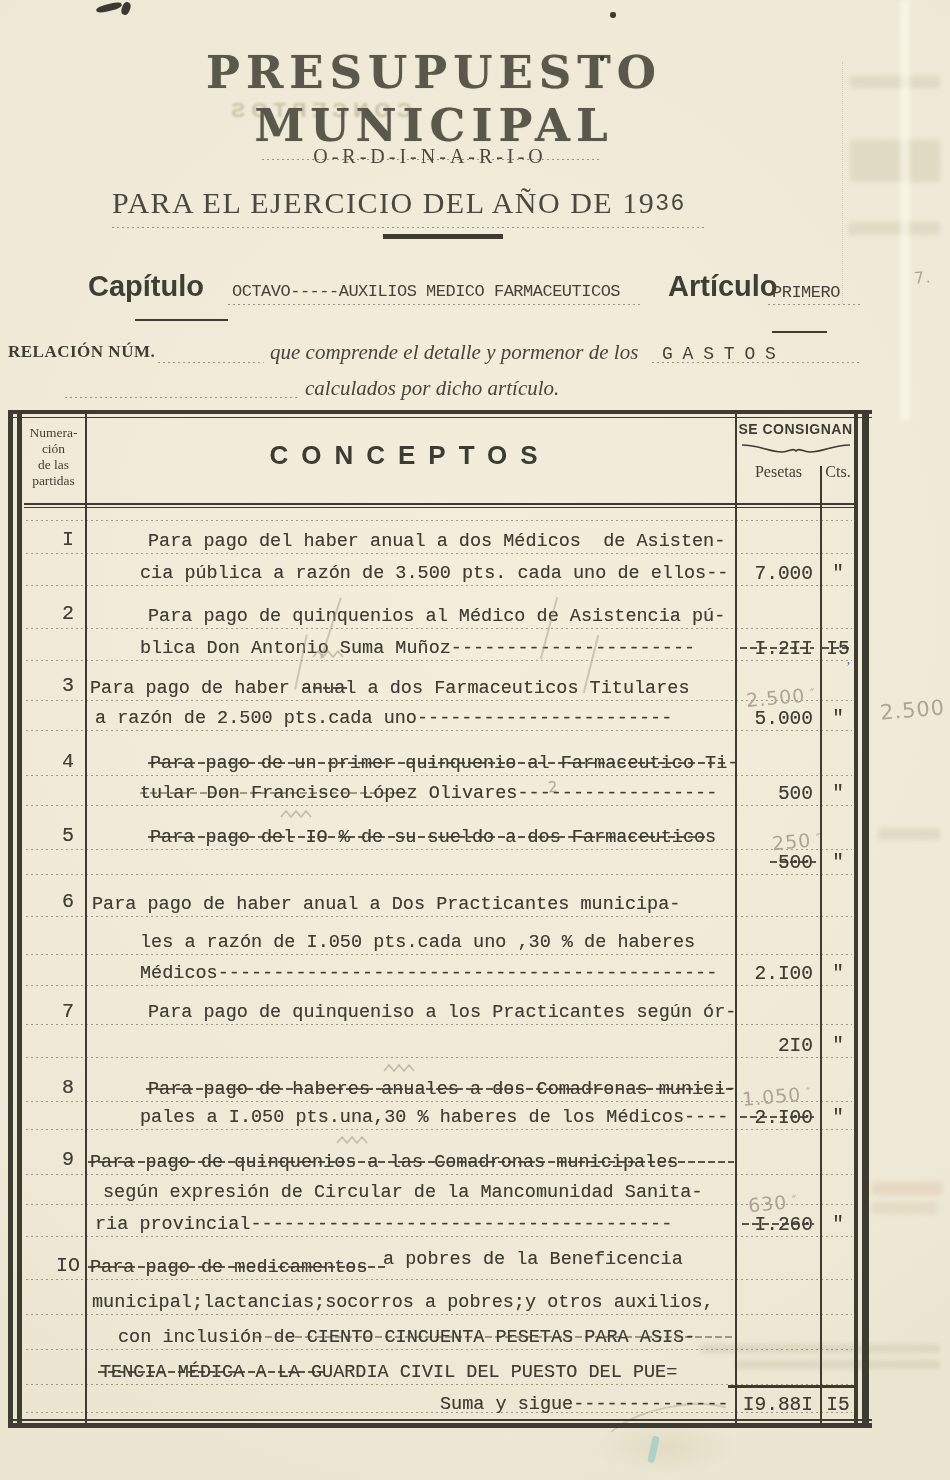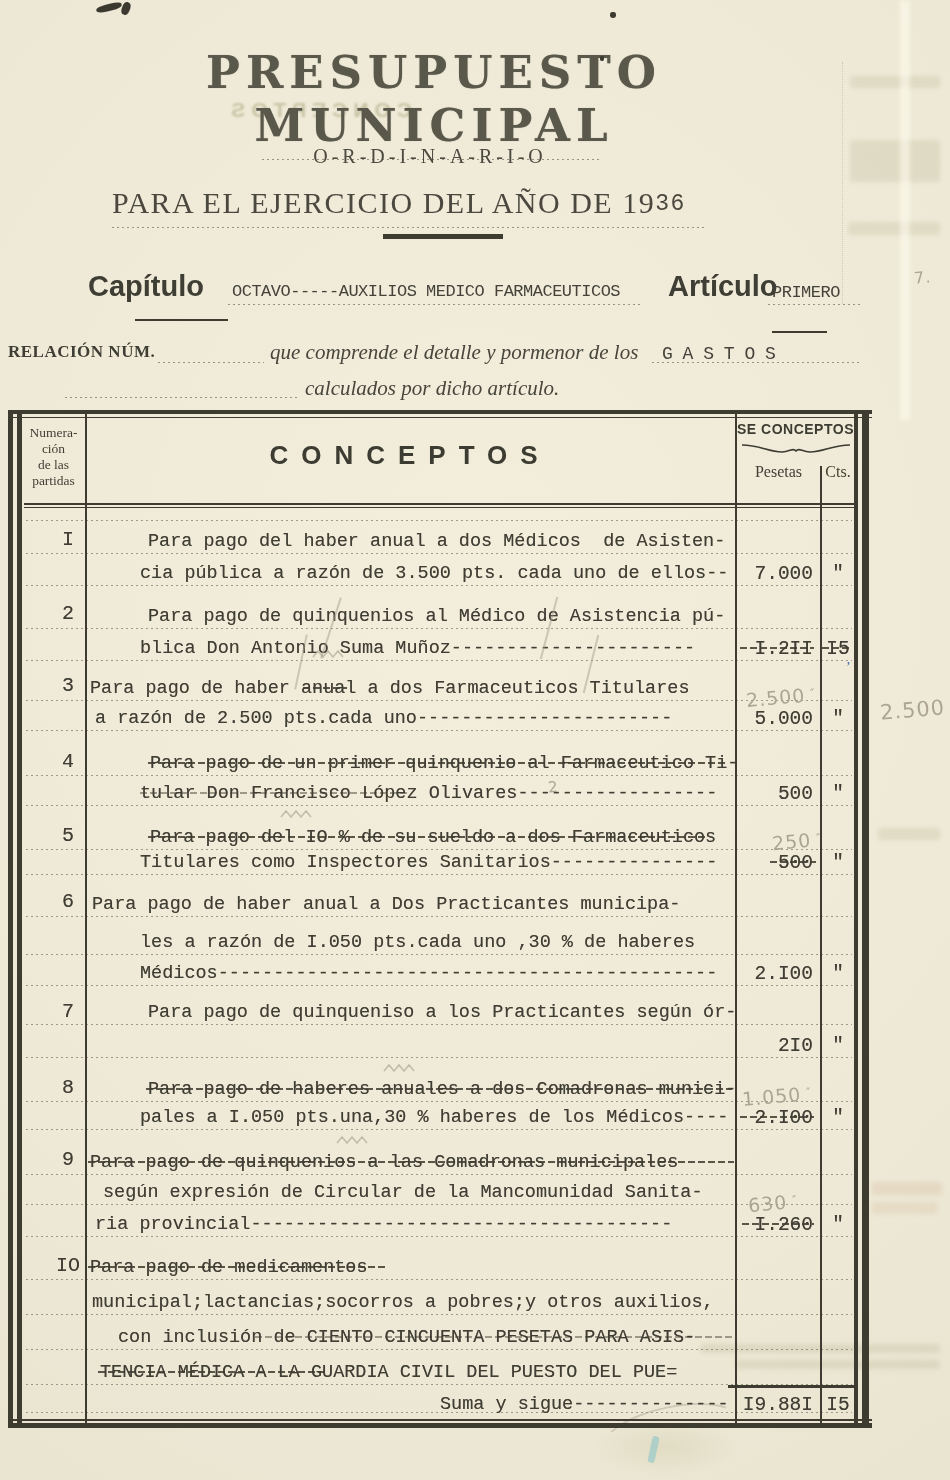--- a/index.html
+++ b/index.html
@@ -116,21 +116,21 @@
   <div class="bar" style="left:24px;top:507px;width:830px;height:1px;"></div>
   <div class="bar" style="left:728px;top:1385px;width:128px;height:3px;"></div>
 
   <div class="col-small">
     <div>Numera-</div>
     <div>ción</div>
     <div>de las</div>
     <div>partidas</div>
   </div>
   <div class="conceptos">CONCEPTOS</div>
-  <div class="se-consignan">SE CONCEPTOS</div>
+  <div class="se-consignan">SE CONSIGNAN</div>
   <svg class="abs" style="left:740px;top:442px;z-index:2;" width="112" height="14" viewBox="0 0 112 14">
     <path d="M2,3 C20,3 28,10 42,10 C50,10 53,5 56,9 C59,5 62,10 70,10 C84,10 92,3 110,3" fill="none" stroke="#3d3c32" stroke-width="1.6"></path>
   </svg>
   <div class="ph" style="left:737px;top:463px;width:83px;">Pesetas</div>
   <div class="ph" style="left:820px;top:463px;width:36px;">Cts.</div>
 
   <div class="tw num" style="top:528px;">I</div>
   <div class="tw num" style="top:602px;">2</div>
   <div class="tw num" style="top:674px;">3</div>
   <div class="tw num" style="top:750px;">4</div>
@@ -143,31 +143,31 @@
 
   <div class="tw" style="left:148px;top:531px;">Para pago del haber anual a dos Médicos  de Asisten-</div>
   <div class="tw" style="left:140px;top:563px;">cia pública a razón de 3.500 pts. cada uno de ellos--</div>
   <div class="tw" style="left:148px;top:606px;">Para pago de quinquenios al Médico de Asistencia pú-</div>
   <div class="tw" style="left:140px;top:638px;">blica Don Antonio Suma Muñoz----------------------</div>
   <div class="tw" style="left:90px;top:678px;">Para pago de haber anual a dos Farmaceuticos Titulares</div>
   <div class="tw" style="left:95px;top:708px;">a razón de 2.500 pts.cada uno-----------------------</div>
   <div class="tw" style="left:150px;top:753px;">Para pago de un primer quinquenio al Farmaceutico Ti-</div>
   <div class="tw" style="left:140px;top:783px;">tular Don Francisco López Olivares------------------</div>
   <div class="tw" style="left:150px;top:827px;">Para pago del IO % de su sueldo a dos Farmaceuticos</div>
-  <div class="tw" style="left:140px;top:852px;">Titulares como Inspectores Sanitarios---------------</div>
   <div class="tw" style="left:92px;top:894px;">Para pago de haber anual a Dos Practicantes municipa-</div>
   <div class="tw" style="left:140px;top:932px;">les a razón de I.050 pts.cada uno ,30 % de haberes</div>
   <div class="tw" style="left:140px;top:963px;">Médicos---------------------------------------------</div>
   <div class="tw" style="left:148px;top:1002px;">Para pago de quinqueniso a los Practicantes según ór-</div>
   <div class="tw" style="left:148px;top:1079px;">Para pago de haberes anuales a dos Comadronas munici-</div>
   <div class="tw" style="left:140px;top:1107px;">pales a I.050 pts.una,30 % haberes de los Médicos----</div>
   <div class="tw" style="left:90px;top:1152px;">Para pago de quinquenios a las Comadronas municipales</div>
   <div class="tw" style="left:103px;top:1182px;">según expresión de Circular de la Mancomunidad Sanita-</div>
   <div class="tw" style="left:95px;top:1214px;">ria provincial--------------------------------------</div>
   <div class="tw" style="left:90px;top:1257px;">Para pago de medicamentos</div>
+  <div class="tw" style="left:383px;top:1249px;">a pobres de la Beneficencia</div>
   <div class="tw" style="left:92px;top:1292px;">municipal;lactancias;socorros a pobres;y otros auxilios,</div>
   <div class="tw" style="left:118px;top:1327px;">con inclusión de CIENTO CINCUENTA PESETAS PARA ASIS-</div>
   <div class="tw" style="left:100px;top:1362px;">TENCIA MÉDICA A LA GUARDIA CIVIL DEL PUESTO DEL PUE=</div>
   <div class="tw" style="left:440px;top:1394px;">Suma y sigue--------------</div>
 
   <div class="tw amt" style="top:563px;">7.000</div>
   <div class="tw cts" style="top:563px;">"</div>
   <div class="tw amt" style="top:638px;">I.2II</div>
   <div class="tw cts" style="top:638px;">I5</div>
   <div class="tw amt" style="top:708px;">5.000</div>

